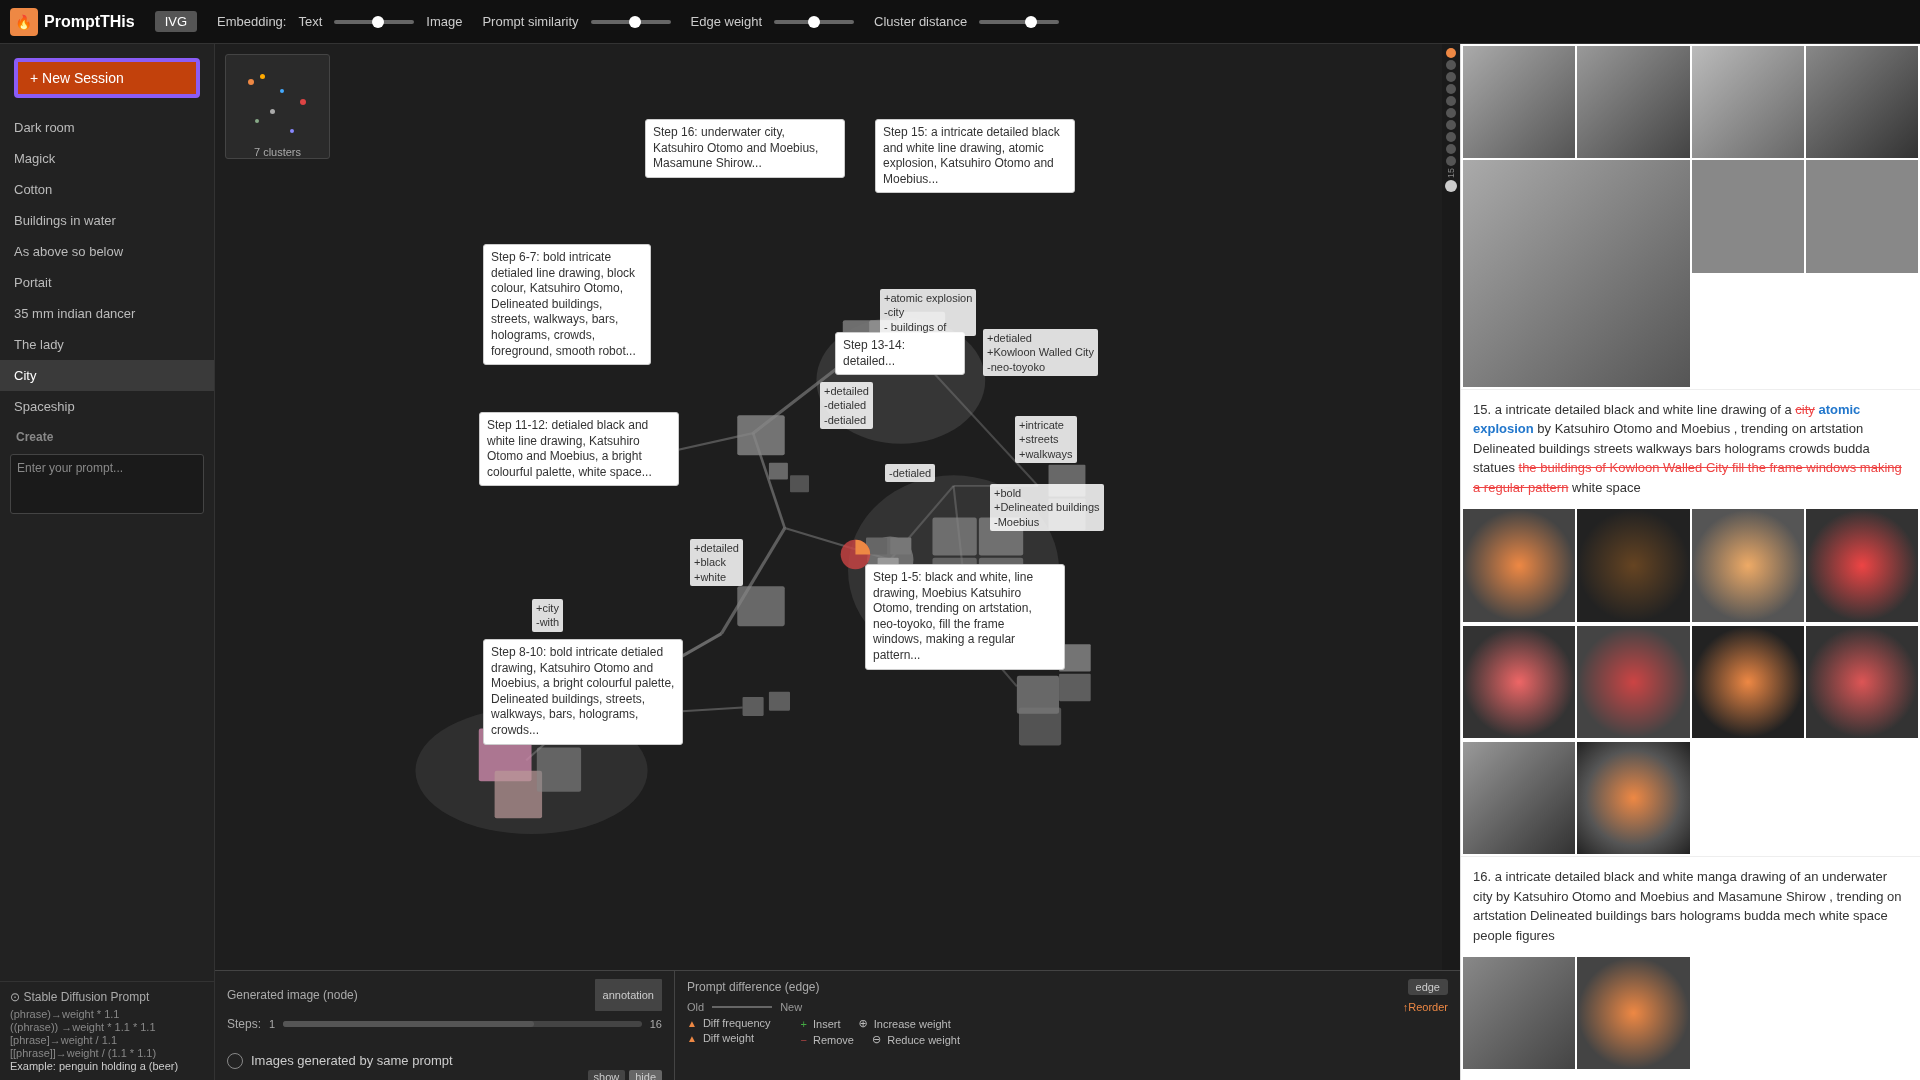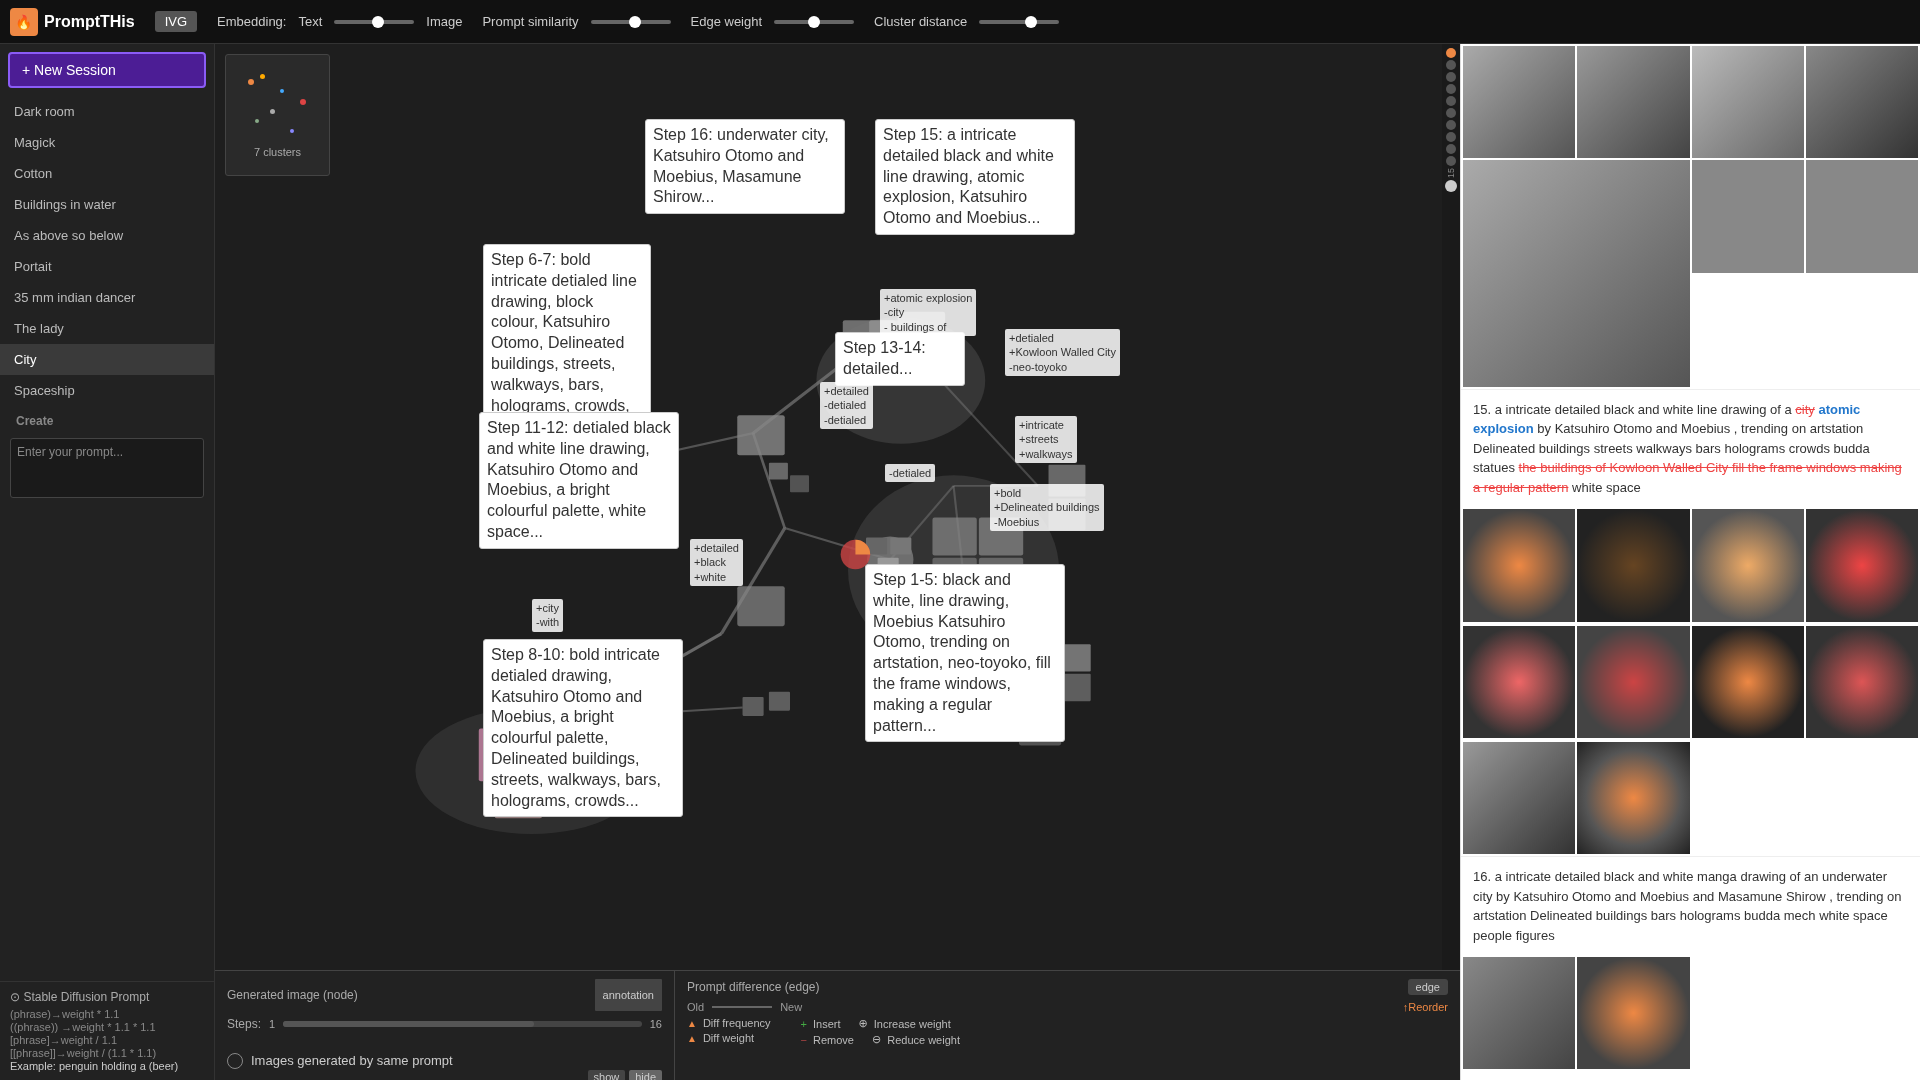--- a/index.html
+++ b/index.html
@@ -29,24 +29,24 @@
     
     #sidebar {
       width: 215px;
       background: #222;
       display: flex;
       flex-direction: column;
       border-right: 1px solid #333;
       flex-shrink: 0;
     }
     .new-session-btn {
-      margin: 8px;
+      margin: 14px;
       padding: 8px 12px;
-      background: #4c1d95;
-      border: 2px solid #8b5cf6;
+      background: #c2410c;
+      border: 4px solid #8b5cf6;
       border-radius: 4px;
       color: #fff;
       cursor: pointer;
       font-size: 14px;
       display: flex;
       align-items: center;
       gap: 6px;
     }
     .sidebar-item {
       padding: 8px 14px;
@@ -85,21 +85,21 @@
       position: relative;
       overflow: hidden;
     }
 
     
     .mini-map {
       position: absolute;
       top: 10px;
       left: 10px;
       width: 105px;
-      height: 122px;
+      height: 105px;
       background: #2a2a2a;
       border: 1px solid #444;
       border-radius: 3px;
       padding: 4px;
     }
     .mini-map-inner {
       width: 100%;
       height: 85px;
       position: relative;
     }
@@ -114,21 +114,21 @@
       height: 100%;
     }
 
     
     .tooltip-box {
       position: absolute;
       background: #fff;
       border: 1px solid #ccc;
       border-radius: 3px;
       padding: 5px 7px;
-      font-size: 16px;
+      font-size: 12px;
       color: #333;
       max-width: 200px;
       line-height: 1.3;
     }
 
     
     .label-tag {
       position: absolute;
       font-size: 11px;
       color: #333;
@@ -412,21 +412,21 @@
 
       <div class="tooltip-box" style="left:430px;top:75px;width:200px;">Step 16: underwater city, Katsuhiro Otomo and Moebius, Masamune Shirow...</div>
       <div class="tooltip-box" style="left:660px;top:75px;width:210px;">Step 15: a intricate detailed black and white line drawing, atomic explosion, Katsuhiro Otomo and Moebius...</div>
       <div class="tooltip-box" style="left:268px;top:200px;width:168px;">Step 6-7: bold intricate detialed line drawing, block colour, Katsuhiro Otomo, Delineated buildings, streets, walkways, bars, holograms, crowds, foreground, smooth robot...</div>
       <div class="tooltip-box" style="left:620px;top:288px;width:130px;">Step 13-14: detailed...</div>
       <div class="tooltip-box" style="left:264px;top:368px;width:200px;">Step 11-12: detialed black and white line drawing, Katsuhiro Otomo and Moebius, a bright colourful palette, white space...</div>
       <div class="tooltip-box" style="left:650px;top:520px;width:205px;">Step 1-5: black and white, line drawing, Moebius Katsuhiro Otomo, trending on artstation, neo-toyoko, fill the frame windows, making a regular pattern...</div>
       <div class="tooltip-box" style="left:268px;top:595px;width:200px;">Step 8-10: bold intricate detialed drawing, Katsuhiro Otomo and Moebius, a bright colourful palette, Delineated buildings, streets, walkways, bars, holograms, crowds...</div>
 
       <div class="label-tag" style="left:665px;top:245px;font-size:11px;color:#333;">+atomic explosion<br>-city<br>- buildings of</div>
-      <div class="label-tag" style="left:790px;top:285px;font-size:11px;color:#333;">+detialed<br>+Kowloon Walled City<br>-neo-toyoko</div>
+      <div class="label-tag" style="left:768px;top:285px;font-size:11px;color:#333;">+detialed<br>+Kowloon Walled City<br>-neo-toyoko</div>
       <div class="label-tag" style="left:605px;top:338px;font-size:11px;color:#333;">+detailed<br>-detialed<br>-detialed</div>
       <div class="label-tag" style="left:670px;top:420px;font-size:11px;color:#333;">-detialed</div>
       <div class="label-tag" style="left:775px;top:440px;font-size:11px;color:#333;">+bold<br>+Delineated buildings<br>-Moebius</div>
       <div class="label-tag" style="left:800px;top:372px;font-size:11px;color:#333;">+intricate<br>+streets<br>+walkways</div>
       <div class="label-tag" style="left:475px;top:495px;font-size:11px;color:#333;">+detailed<br>+black<br>+white</div>
       <div class="label-tag" style="left:317px;top:555px;font-size:11px;color:#333;">+city<br>-with</div>
 
       <div class="canvas-right-slider">
         <div class="slider-node active"></div>
         <div class="slider-node"></div>

